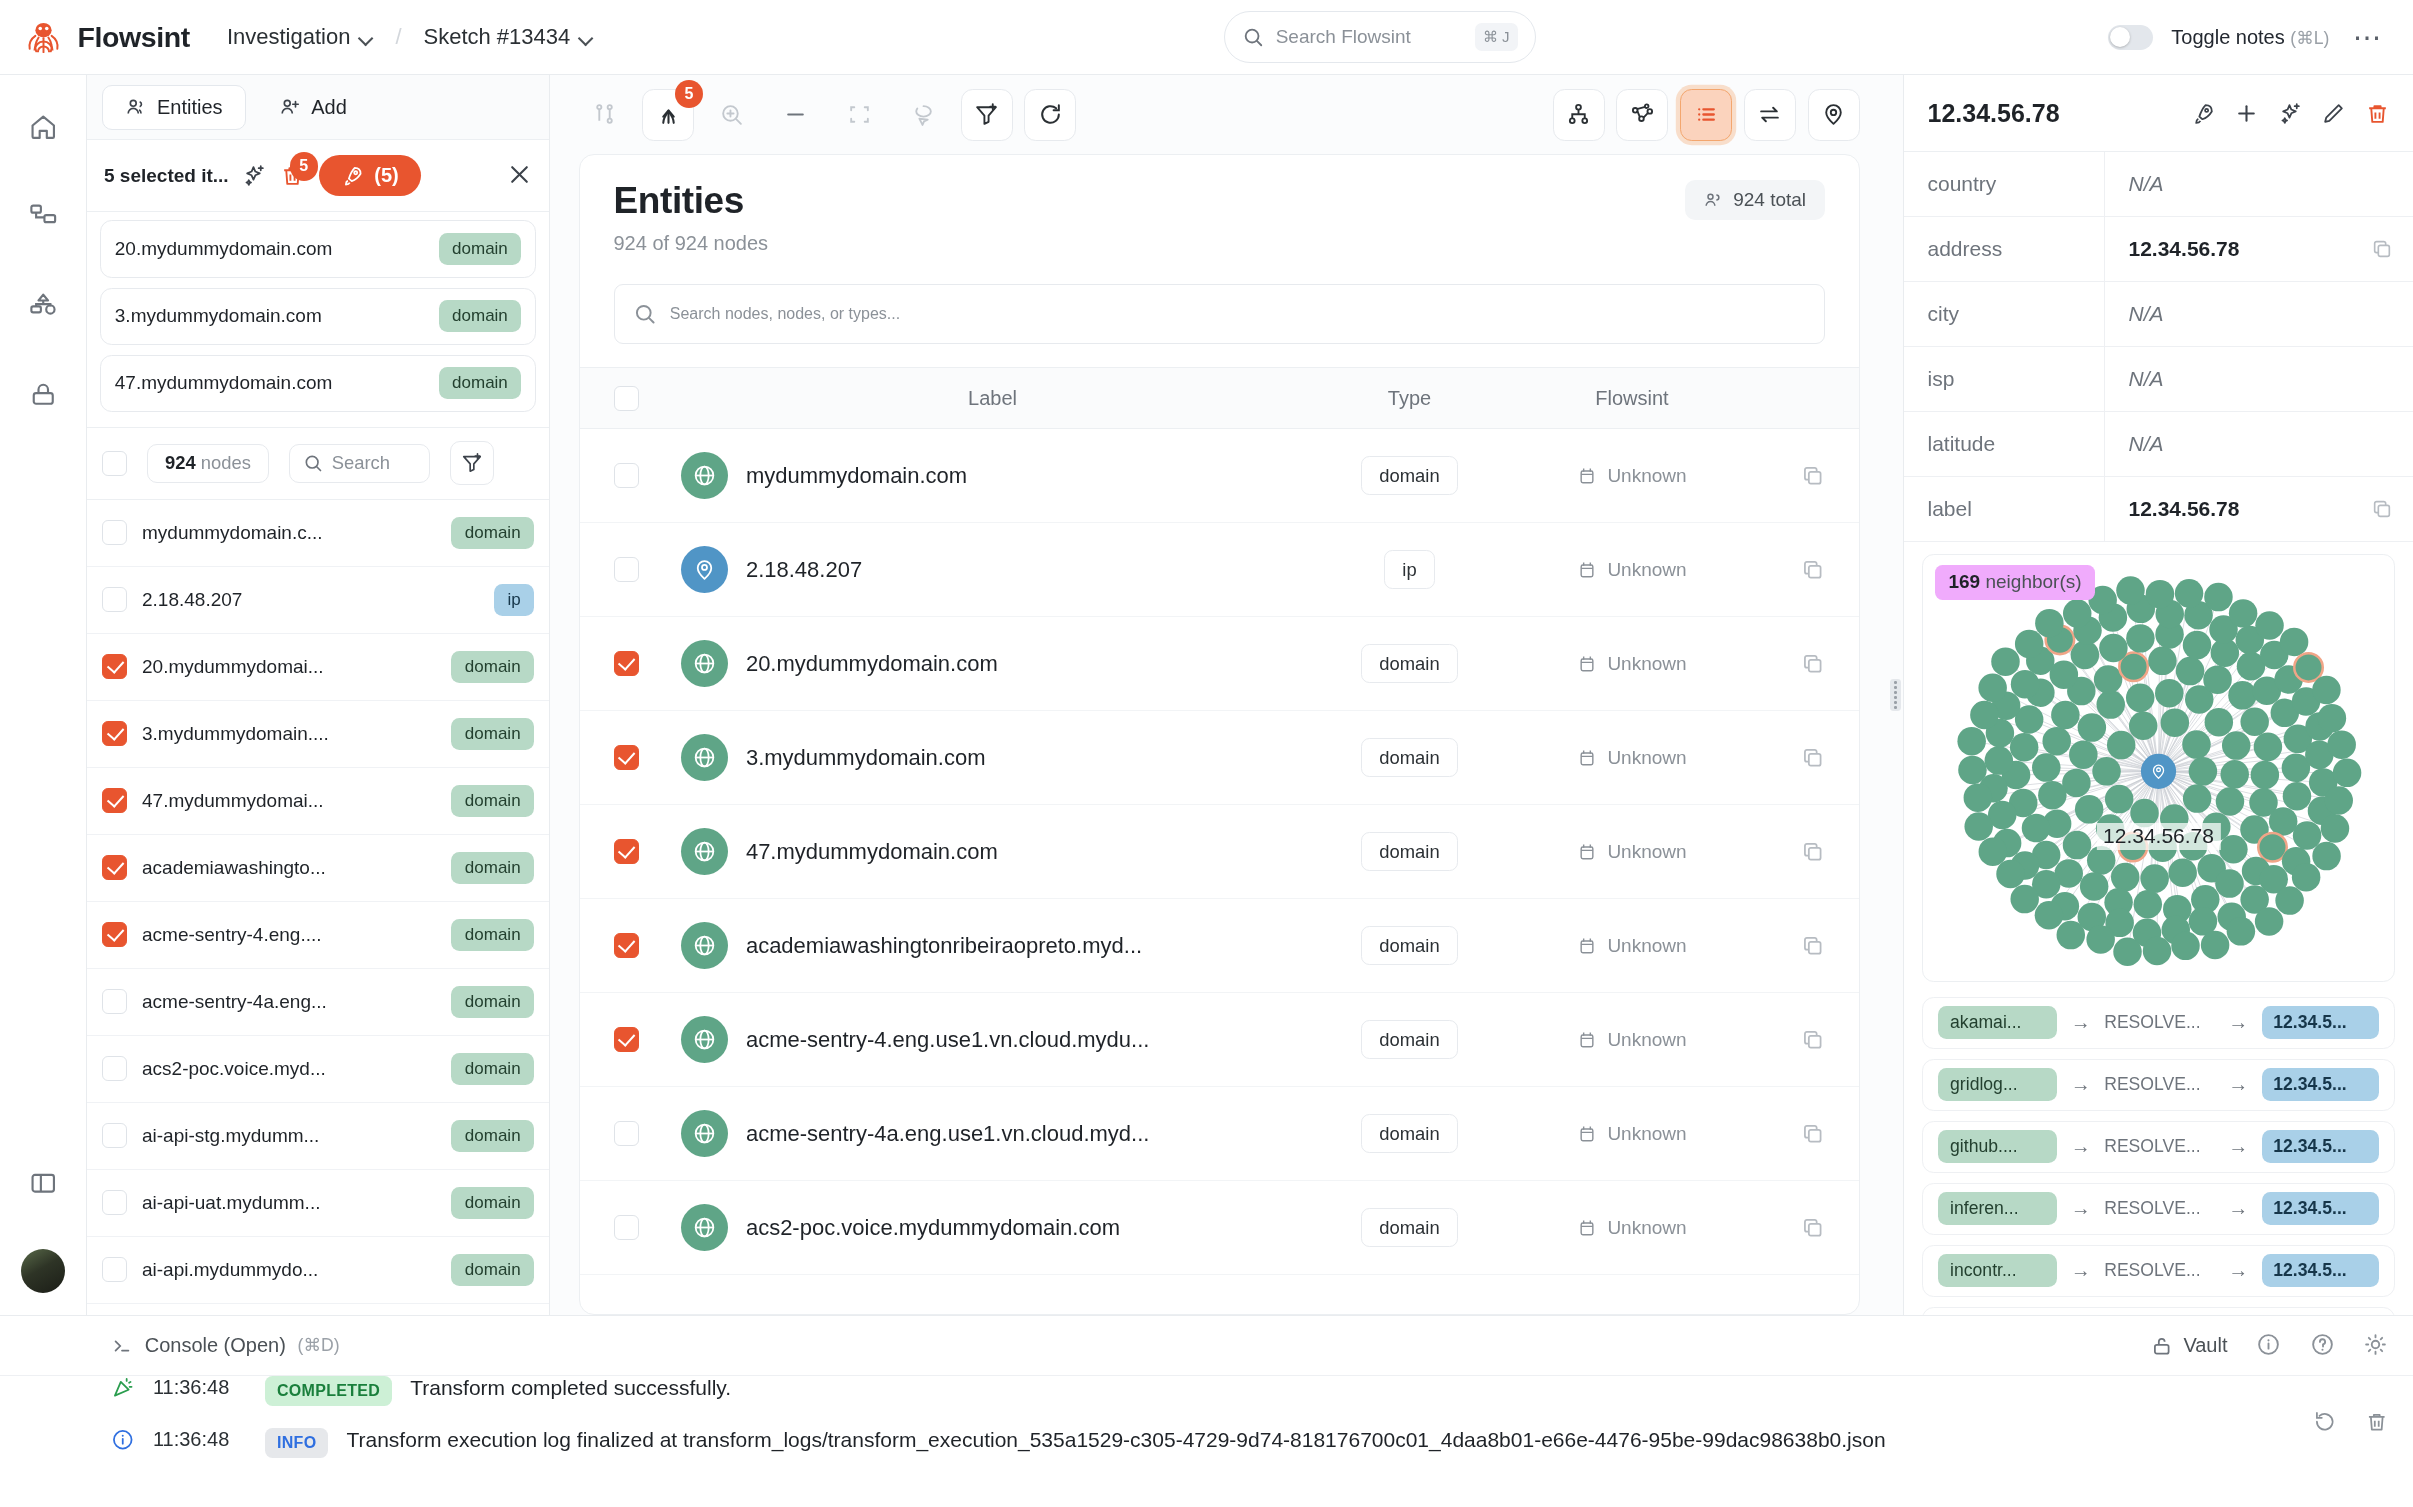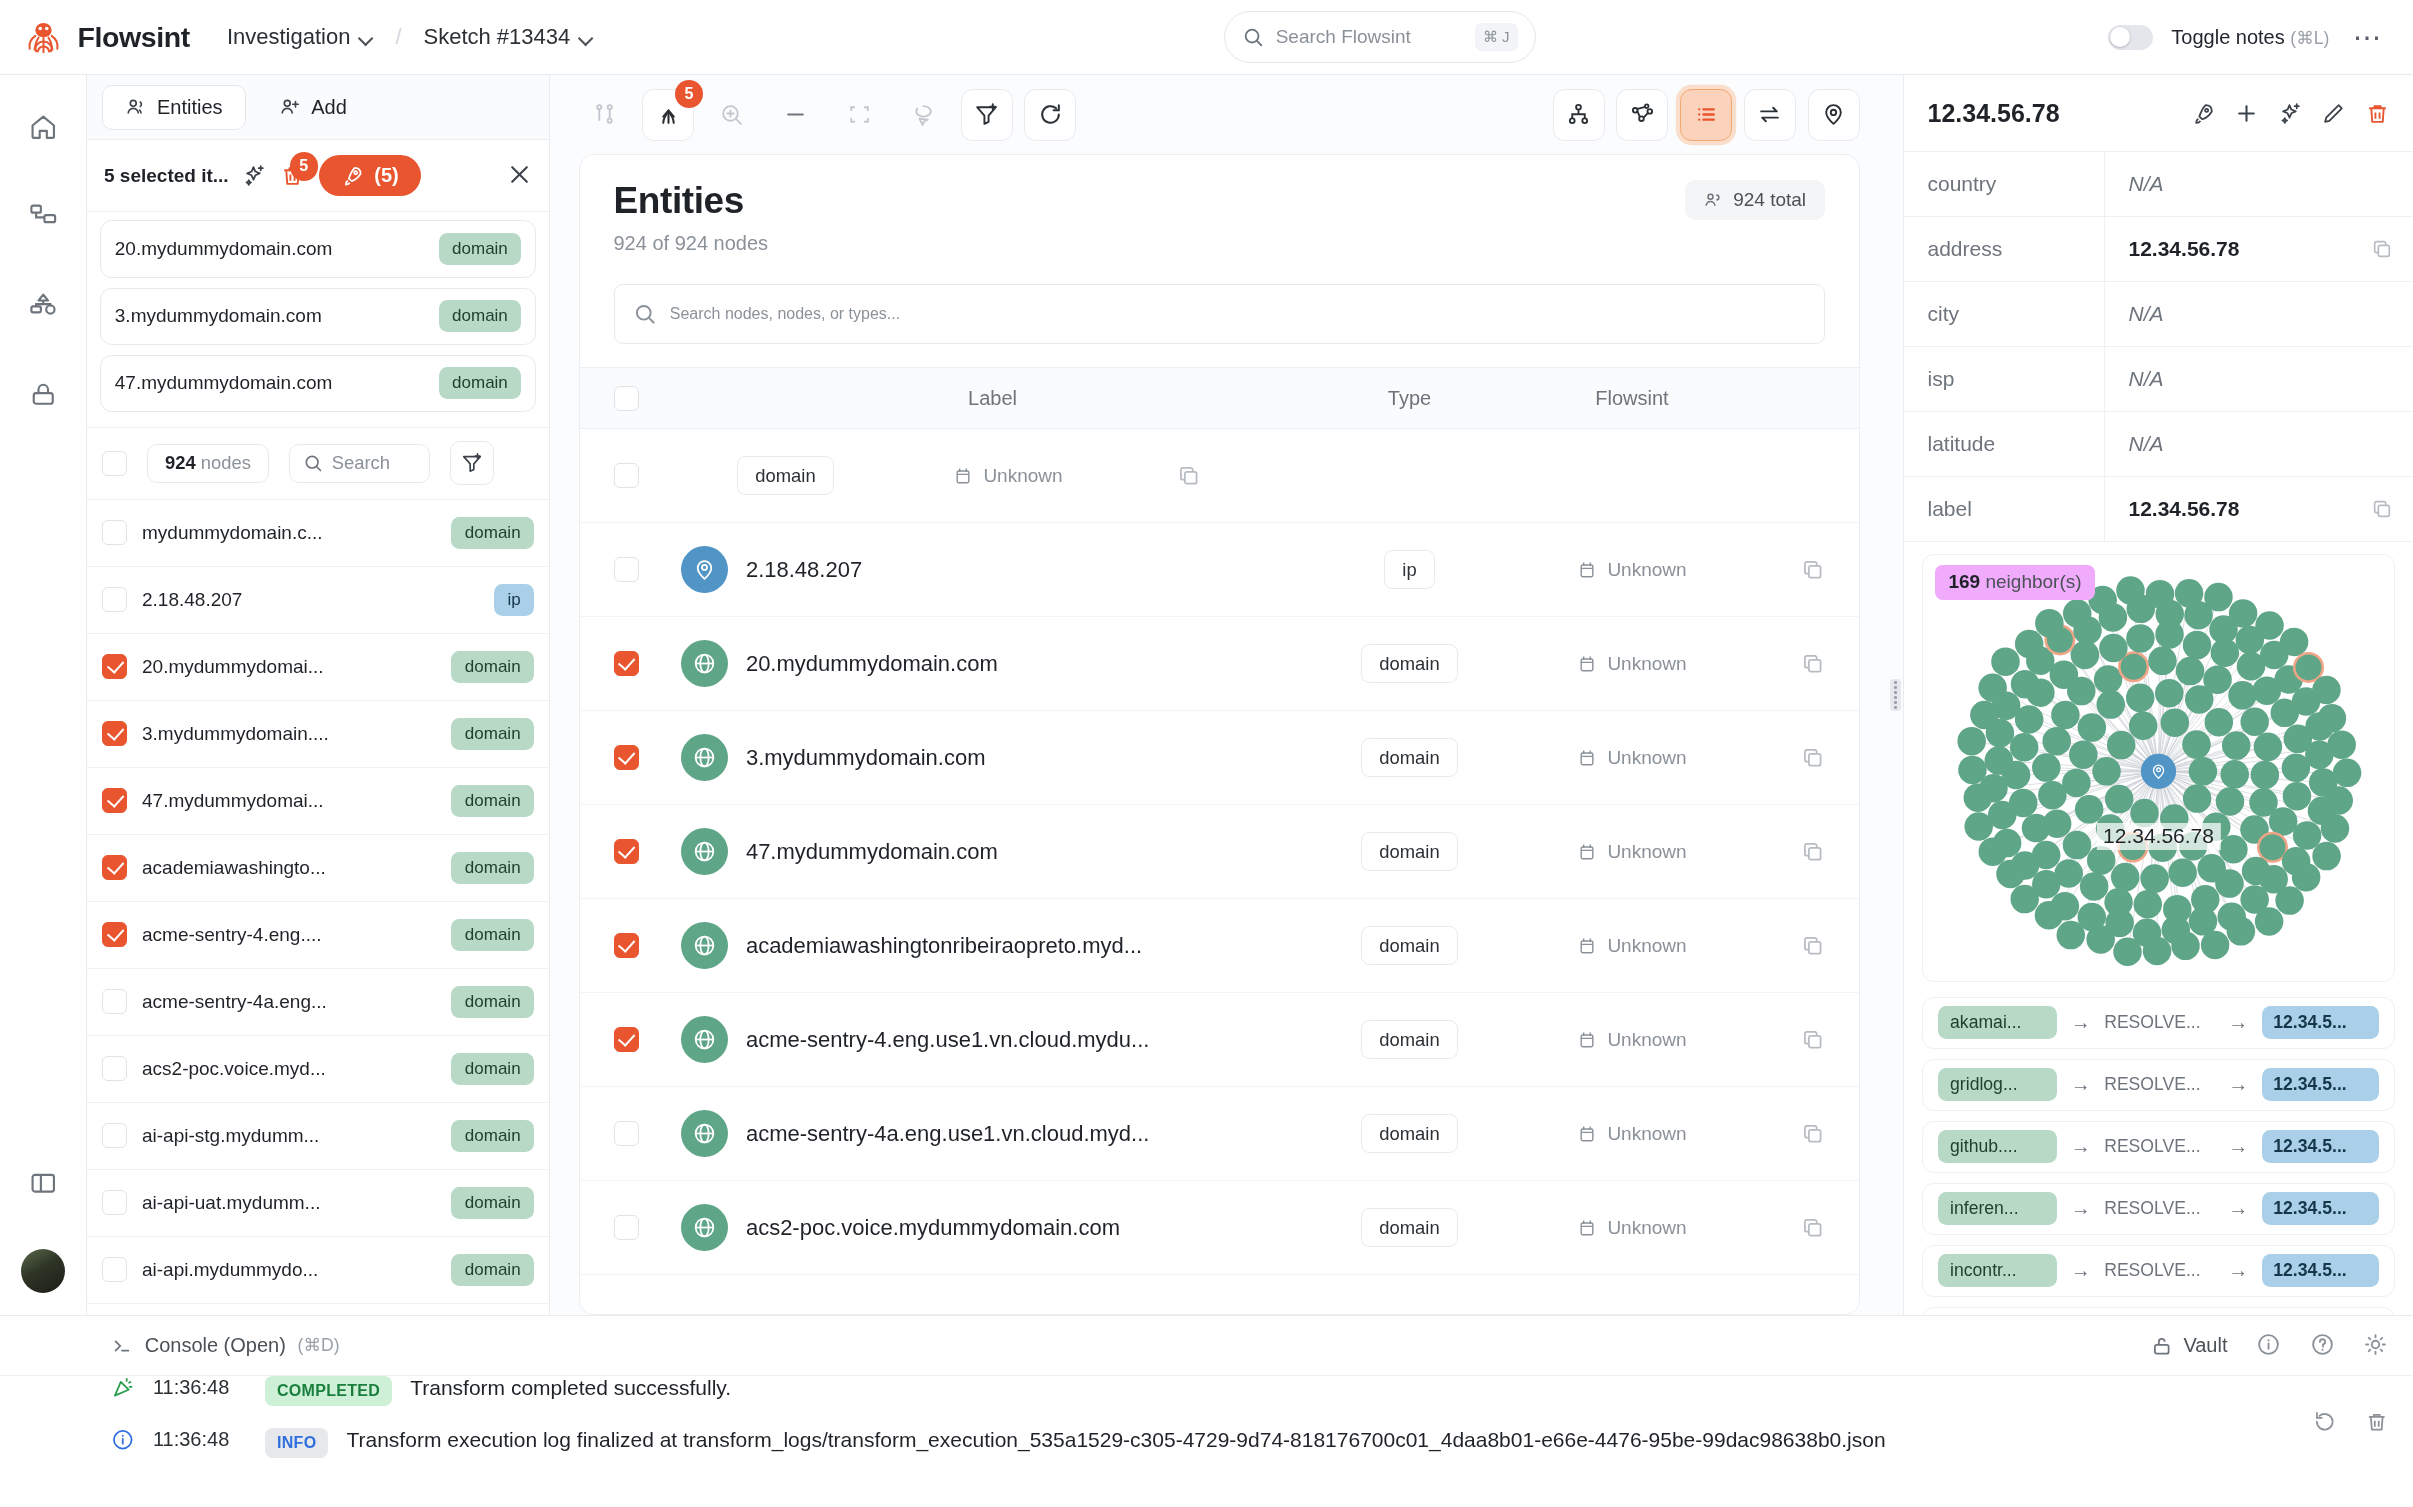--- a/index.html
+++ b/index.html
@@ -711,20 +711,30 @@
           <div class="c-label">Label</div>
           <div class="c-type">Type</div>
           <div class="c-created">Flowsint</div>
           <div class="c-copy"></div>
         </div>
 
         <div id="entities-rows">
             <div class="trow">
               <div class="c-check">
                 <div class="cbox"></div>
+              </div>
+              <div class="c-label">
+                <span class="avatarnode green">
+                  <svg width="25" height="25" viewBox="0 0 24 24" fill="none" stroke="#fff" stroke-width="1.7">
+                    <circle cx="12" cy="12" r="8.5"></circle>
+                    <ellipse cx="12" cy="12" rx="4" ry="8.5"></ellipse>
+                    <line x1="3.5" y1="12" x2="20.5" y2="12"></line>
+                  </svg>
+                </span>
+                <span class="lbl">mydummydomain.com</span>
               </div>
               <div class="c-type"><span class="typechip">domain</span></div>
               <div class="c-created createdcell">
                 <svg width="20" height="20" viewBox="0 0 24 24" fill="none" stroke="#8b9198" stroke-width="1.7">
                   <rect x="5" y="6" width="14" height="14" rx="2"></rect>
                   <path d="M8 3v4M16 3v4M5 10h14"></path>
                 </svg>
                 <span>Unknown</span>
               </div>
               <div class="c-copy copyic">

